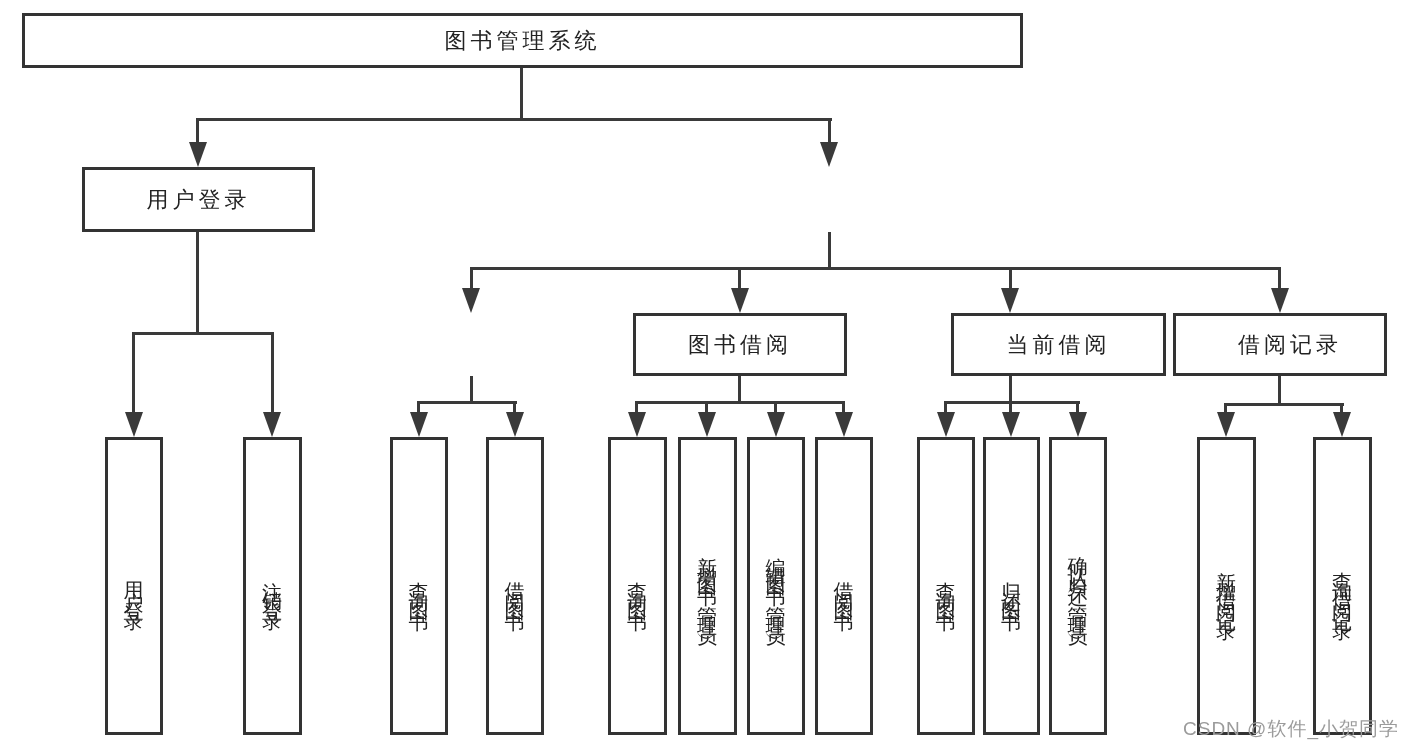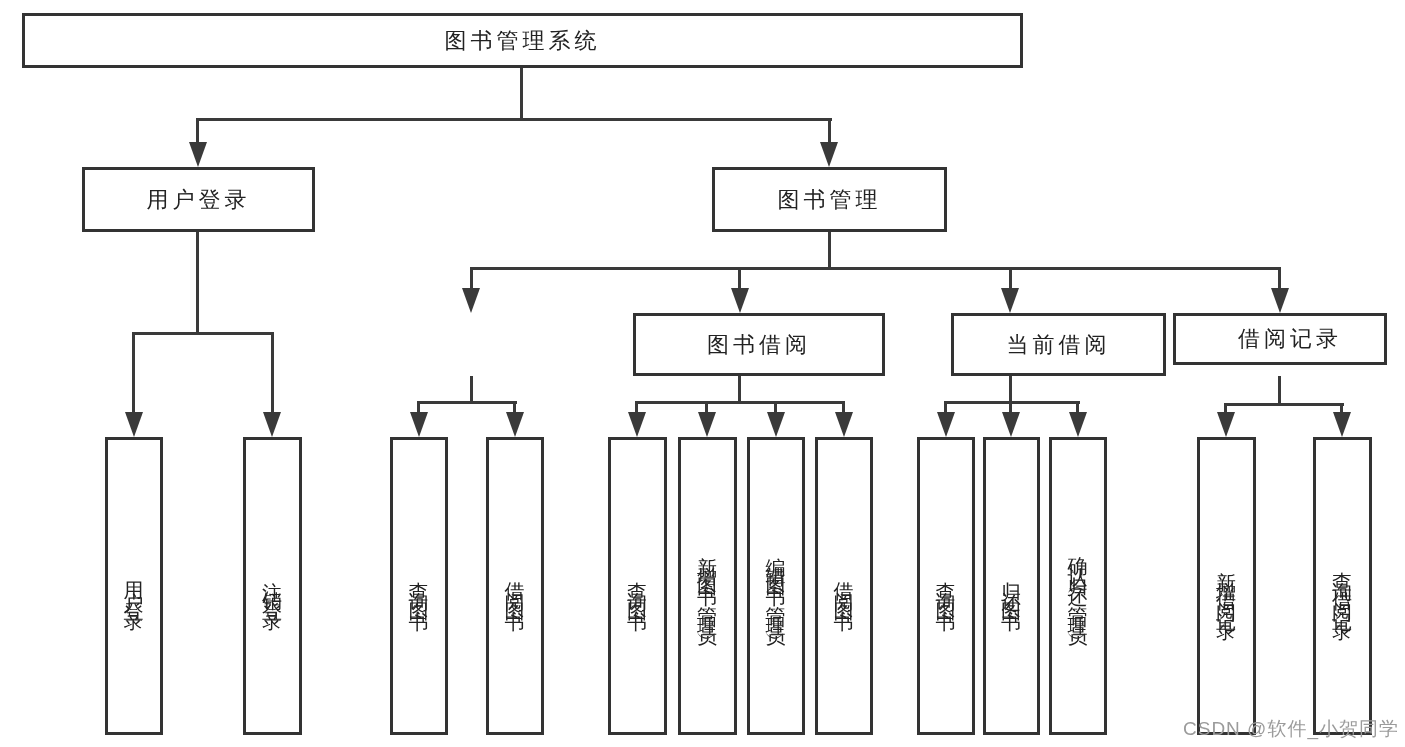--- a/index.html
+++ b/index.html
@@ -70,34 +70,31 @@
 <div id="stage">
 
   <div class="box" style="left:22px; top:13px; width:1001px; height:55px;">
     <span class="hlabel">图书管理系统</span>
   </div>
 
   <div class="box" style="left:82px; top:167px; width:233px; height:65px;">
     <span class="hlabel">用户登录</span>
   </div>
 
-  <div class="box" style="left:712px; top:167px; width:235px; height:65px;">
-    <span class="hlabel">图书管理</span>
-  </div>
-
-
-  <div class="box" style="left:633px; top:313px; width:252px; height:63px;">
+
+
+  <div class="box" style="left:633px; top:313px; width:214px; height:63px;">
     <span class="hlabel">图书借阅</span>
   </div>
 
   <div class="box" style="left:903px; top:313px; width:215px; height:63px;margin-left:48px;">
     <span class="hlabel">当前借阅</span>
   </div>
 
-  <div class="box" style="left:1173px; top:313px; width:214px; height:52px;padding-left:20px;">
+  <div class="box" style="left:1173px; top:313px; width:214px; height:63px;padding-left:20px;">
     <span class="hlabel">借阅记录</span>
   </div>
 
   <div class="box" style="left:105px; top:437px; width:58px; height:298px;">
     <span class="vtext">用户登录</span>
   </div>
   <div class="box" style="left:243px; top:437px; width:59px; height:298px;">
     <span class="vtext">注销登录</span>
   </div>
 

